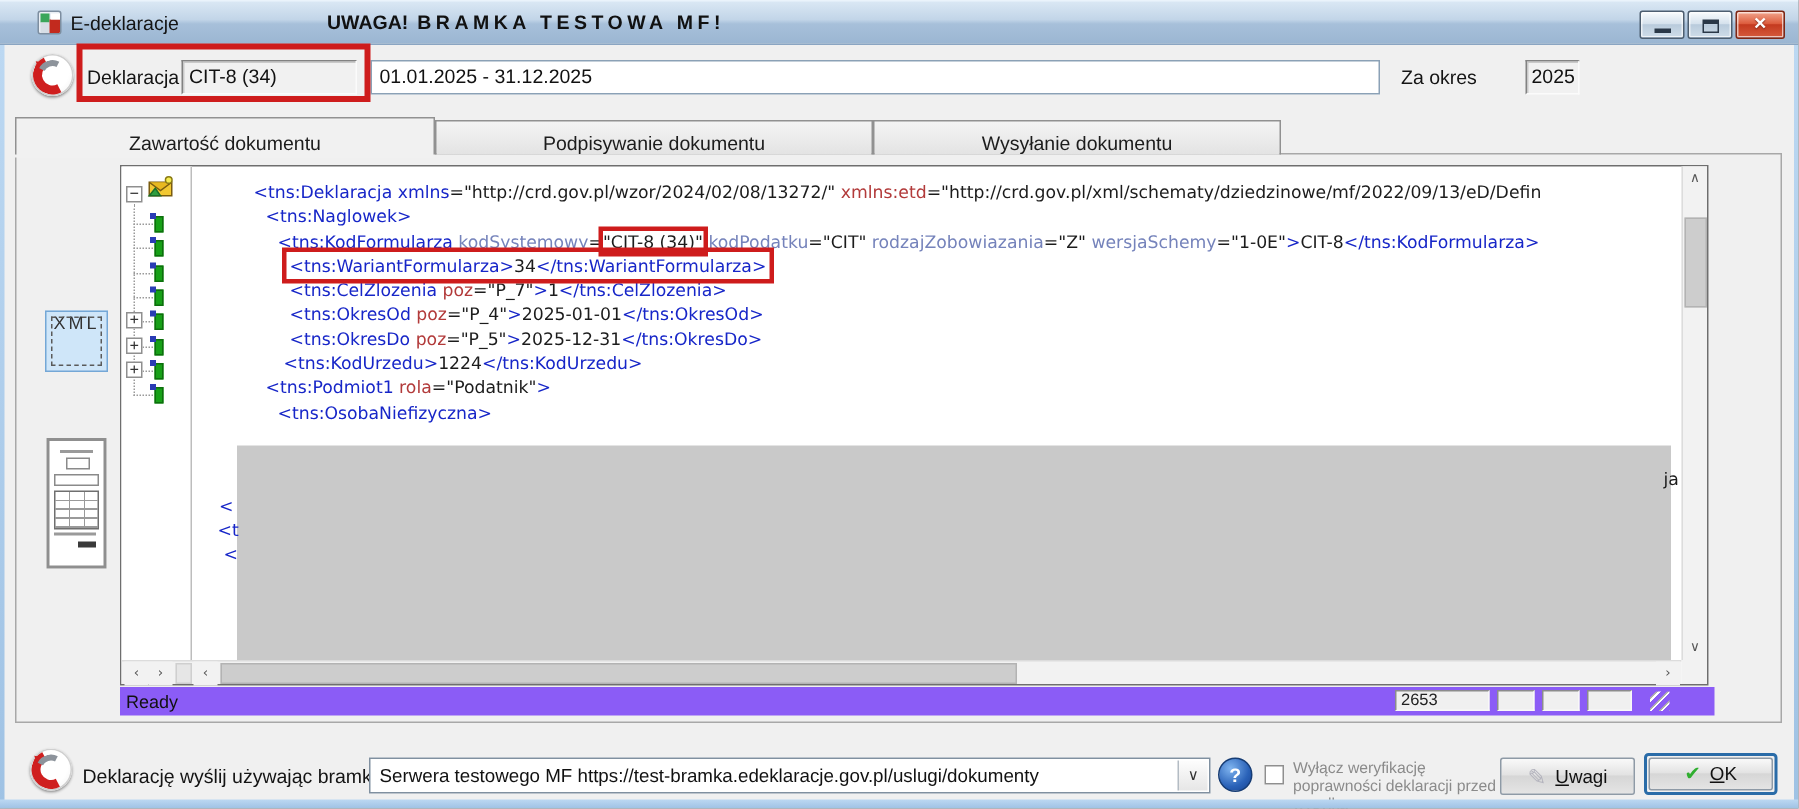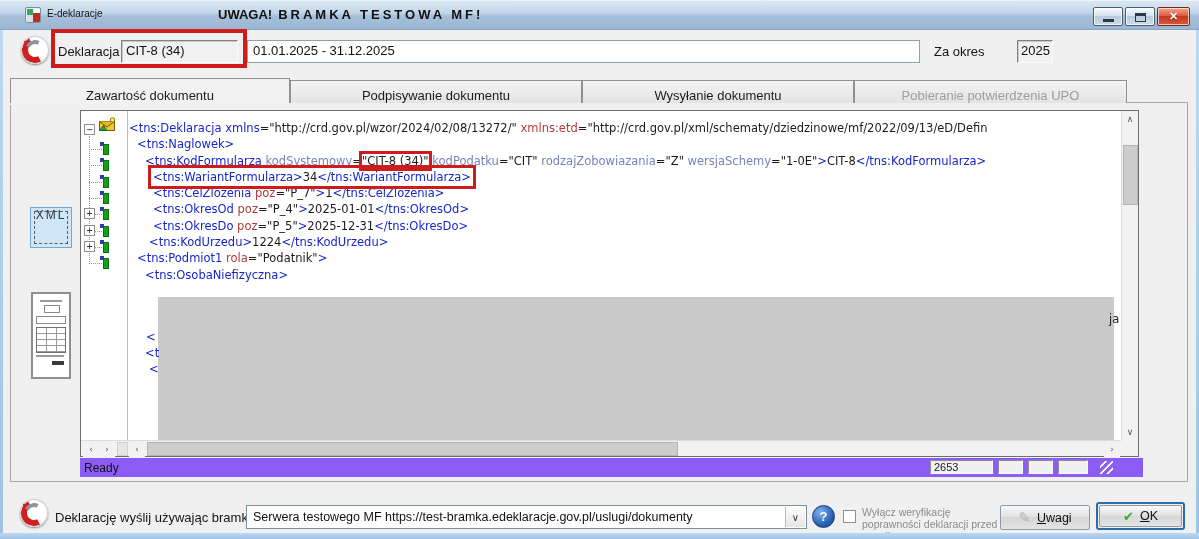--- a/index.html
+++ b/index.html
@@ -10,21 +10,21 @@
   
   #titlebar{position:absolute;left:0;top:0;width:1199px;height:30px;
     background:linear-gradient(#dce9f5 0%,#c2d5e8 45%,#a7c0da 55%,#9bb6d2 100%);
     border-bottom:1px solid #8aa5c2;box-shadow:inset 0 1px 0 #eaf3fb;}
   #appicon{position:absolute;left:25px;top:7px;width:16px;height:16px;background:#e9eef4;
     border:1px solid #7d8ea0;border-radius:2px;overflow:hidden;}
   #appicon .q1{position:absolute;left:1px;top:1px;width:6px;height:6px;background:#3aa65a;}
   #appicon .q2{position:absolute;left:1px;top:7px;width:6px;height:7px;background:#d7dee6;}
   #appicon .q3{position:absolute;left:7px;top:5px;width:7px;height:9px;background:#c22a1e;}
   #appicon .q4{position:absolute;left:8px;top:1px;width:6px;height:4px;background:#ffffff;}
-  #wtitle{position:absolute;left:47px;top:8px;font-size:10px;color:#141414;}
+  #wtitle{position:absolute;left:47px;top:8px;font-size:13px;color:#141414;}
   #warning{position:absolute;left:218px;top:7px;font-size:13px;font-weight:bold;color:#111;}
   #warning .sp{letter-spacing:3px;margin-left:6px;}
   #winbtns{position:absolute;right:9px;top:7px;display:flex;gap:2px;}
   .wbtn{width:30px;height:19px;border:1px solid #4d5e70;border-radius:2px;position:relative;
     background:linear-gradient(#f8fbfd,#d6e2ed 45%,#b9cbdc 50%,#cfdde9);box-shadow:inset 0 0 0 1px rgba(255,255,255,.65);}
   .wbtn.close{width:33px;background:linear-gradient(#f2a58d,#dd5e3f 45%,#c43a1f 50%,#d55a3c);
     border-color:#7e2715;color:#fff;font-size:11px;font-weight:bold;text-align:center;line-height:17px;
     text-shadow:0 1px 1px #7e2715;}
   .wbtn .minbar{position:absolute;left:9px;top:11px;width:11px;height:3px;background:#2a3848;}
   .wbtn .maxbox{position:absolute;left:9px;top:5px;width:11px;height:9px;border:1px solid #2a3848;border-top-width:3px;}
@@ -78,21 +78,21 @@
   #gutter{position:absolute;left:0;top:0;width:47px;height:329px;background:#fff;border-right:1px solid #bdbdbd;}
   .tnode{position:absolute;width:6px;height:11px;background:#17a017;border:1px solid #0d6e0d;}
   .tnode::before{content:"";position:absolute;left:-4px;top:-3px;width:4px;height:4px;background:#2a3cb4;}
   .pmbox{position:absolute;width:11px;height:11px;border:1px solid #8f8f8f;background:#fff;
     font-size:10px;line-height:9px;text-align:center;color:#333;font-family:"DejaVu Sans Mono",monospace;}
   .dotv{position:absolute;border-left:1px dotted #9a9a9a;width:0;}
   .doth{position:absolute;border-top:1px dotted #9a9a9a;height:0;}
 
   #xmltext{position:absolute;left:48px;top:0;width:974px;height:329px;overflow:hidden;padding-top:9px;
     font-family:"DejaVu Sans",sans-serif;font-size:11.5px;}
-  .xline{height:16.3px;line-height:16.3px;white-space:pre;}
+  .xline{height:16.3px;line-height:16.3px;white-space:pre;margin-left:40px;}
   .tk-t{color:#1726c8;}
   .tk-a{color:#7583bb;}
   .tk-r{color:#b23a3a;}
   .tk-v{color:#1c1c1c;}
   .tok-box{outline:3px solid #ce1c1c;outline-offset:0px;}
   .line-box{outline:3px solid #ce1c1c;outline-offset:2px;}
 
   
   .sbtn{position:absolute;width:16px;height:16px;background:#f2f2f2;color:#555;
     font-family:"DejaVu Sans",sans-serif;font-size:9px;display:flex;align-items:center;justify-content:center;}
@@ -179,23 +179,20 @@
 
   <div id="tabs">
       <div class="tab active" style="width: 280px;">
         <span>Zawartość dokumentu</span>
       </div>
       <div class="tab" style="width: 292px;">
         <span>Podpisywanie dokumentu</span>
       </div>
       <div class="tab" style="width: 272px;">
         <span>Wysyłanie dokumentu</span>
-      </div>
-      <div class="tab disabled" style="width: 273px;">
-        <span>Pobieranie potwierdzenia UPO</span>
       </div>
     </div>
   <div id="groupbox"></div>
 
   <div id="xmlbtn">
     <span>XML</span>
   </div>
   <div id="docicon">
     <div class="dl" style="width:22px;"></div>
     <div class="dbox" style="width:16px;margin-left:8px;"></div>

